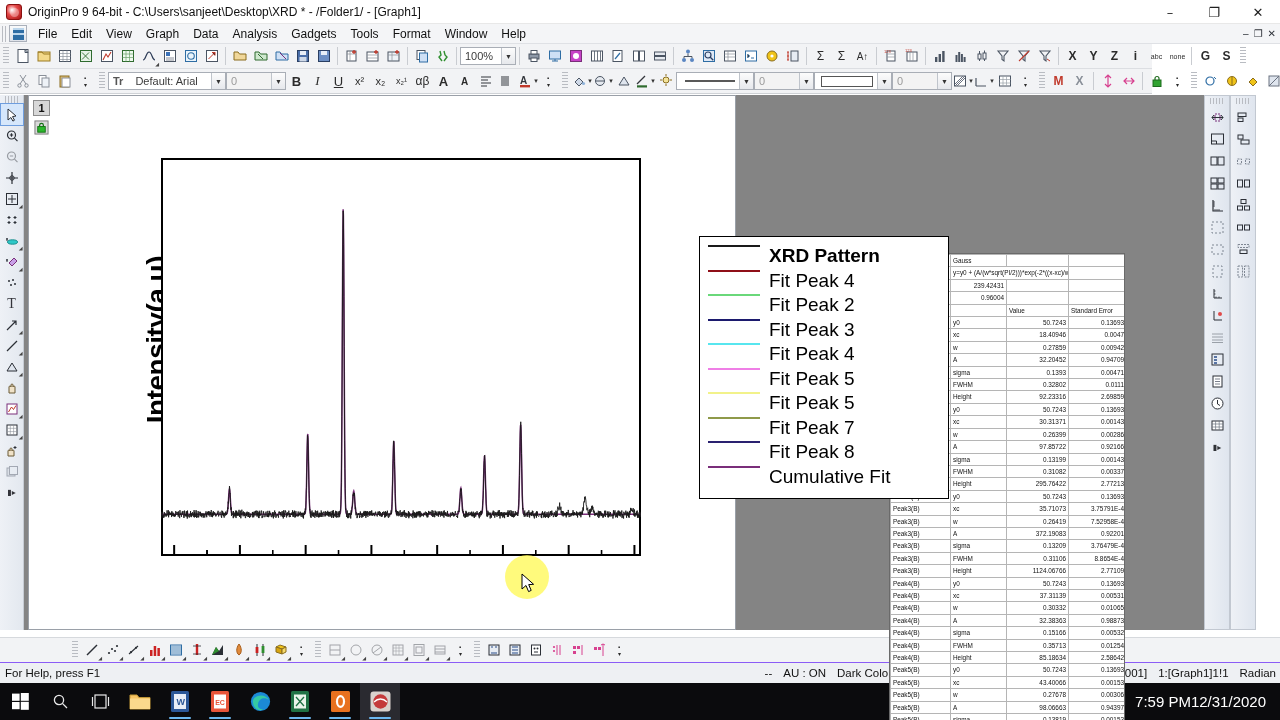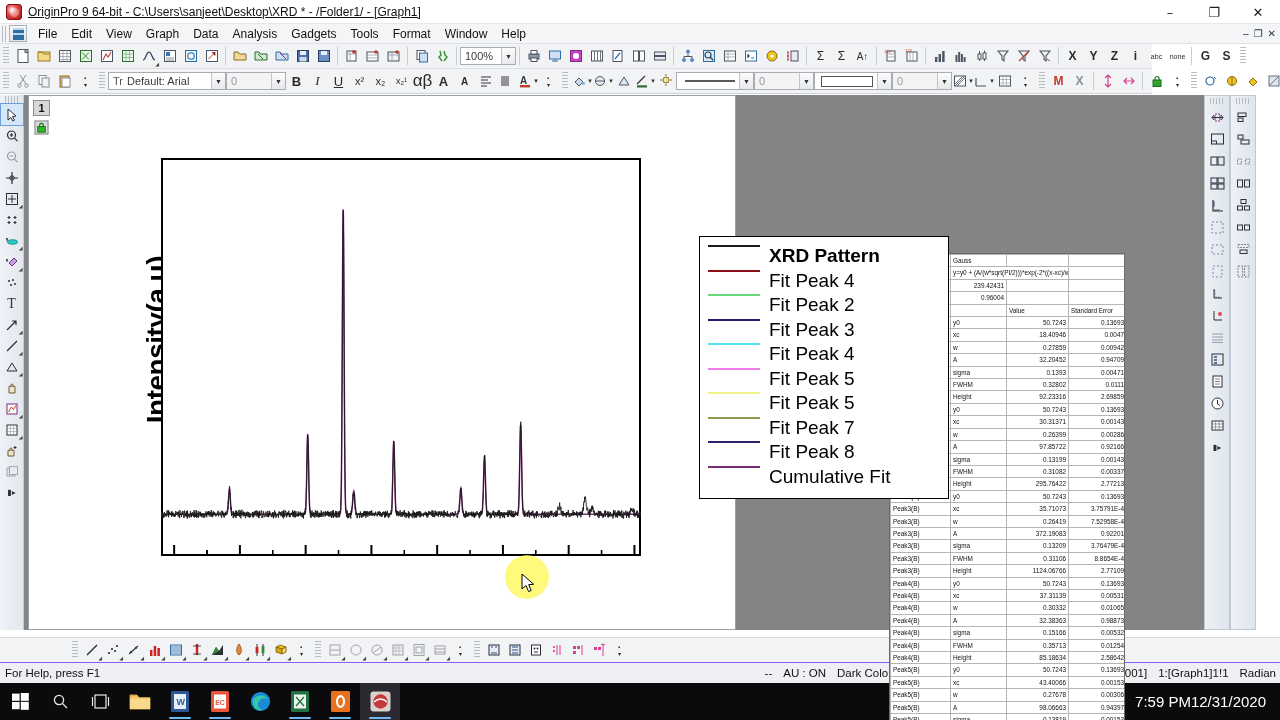--- a/index.html
+++ b/index.html
@@ -21,21 +21,21 @@
   .titlebar .appicon {
     width:16px; height:16px; margin-left:6px; margin-right:6px;
     border-radius:3px;
     background: radial-gradient(circle at 35% 35%, #ffffff 0%, #e64b4b 40%, #a31010 100%);
     border:1px solid #8a1010; position:relative;
   }
   .titlebar .appicon::after{
     content:""; position:absolute; left:3px; top:3px; width:9px; height:9px;
     border-radius:50%; background:rgba(255,255,255,.35);
   }
-  .titlebar .ttl { font-size:12px; color:#111;text-decoration:underline; }
+  .titlebar .ttl { font-size:12px; color:#111; }
   .winbtns { position:absolute; right:0; top:0; height:24px; display:flex; }
   .winbtn { width:44px; height:24px; display:flex; align-items:center; justify-content:center;
             font-size:13px; color:#202020; font-family:"DejaVu Sans", sans-serif; }
 
   
   .menubar {
     position:absolute; left:0; top:24px; width:1280px; height:20px;
     background:#f4f5f7; border-bottom:1px solid #dfe1e5;
     display:flex; align-items:center;
   }
@@ -538,21 +538,21 @@
           <rect x="3" y="3" width="9" height="11" fill="#e0c07a" stroke="#8a6d1e"></rect>
           <rect x="5" y="5" width="8" height="9" fill="#fff" stroke="#8a9099"></rect>
         </svg>
       </div>
     <div class="tbtn">
         <span style="font-size:6px">▪<br>▾</span>
       </div>
     <div class="grip"></div>
 
     <div class="combo fontcombo">
-      <span style="font-weight:normal;margin-right:4px;color:#555">Tr</span>
+      <span style="font-weight:bold;margin-right:12px;color:#555">Tr</span>
       <span>Default: Arial</span>
       <span class="arw">▼</span>
     </div>
     <div class="combo sizecombo dis">
       <span>0</span>
       <span class="arw">▼</span>
     </div>
 
     <div class="tbtn">
         <b style="font-size:13px">B</b>
@@ -566,21 +566,21 @@
     <div class="tbtn">
         <span style="font-size:11px">x²</span>
       </div>
     <div class="tbtn">
         <span style="font-size:11px">x₂</span>
       </div>
     <div class="tbtn">
         <span style="font-size:9px">x₂¹</span>
       </div>
     <div class="tbtn">
-        <span style="font-size:17px">αβ</span>
+        <span style="font-size:12px">αβ</span>
       </div>
     <div class="tbtn">
         <span style="font-size:13px;font-weight:bold">A</span>
       </div>
     <div class="tbtn">
         <span style="font-size:10px;font-weight:bold">A</span>
       </div>
     <div class="tbtn">
       <svg width="16" height="16">
           <path d="M3 4h10M3 7h7M3 10h10M3 13h6" stroke="#33363c" stroke-width="1.2"></path>

